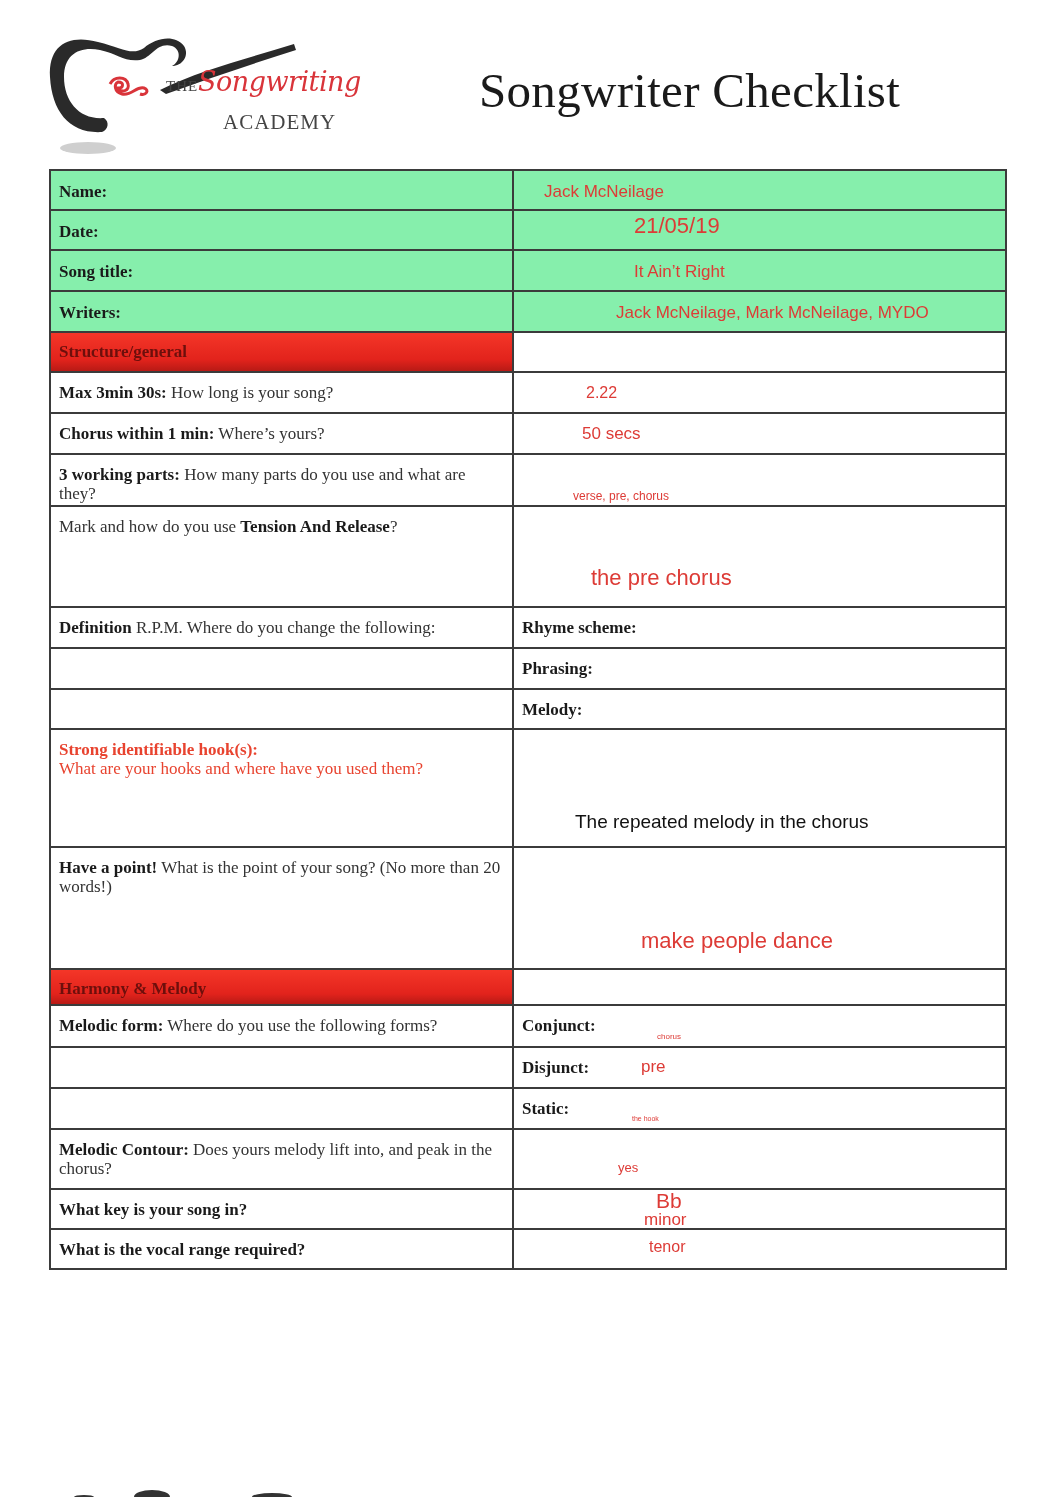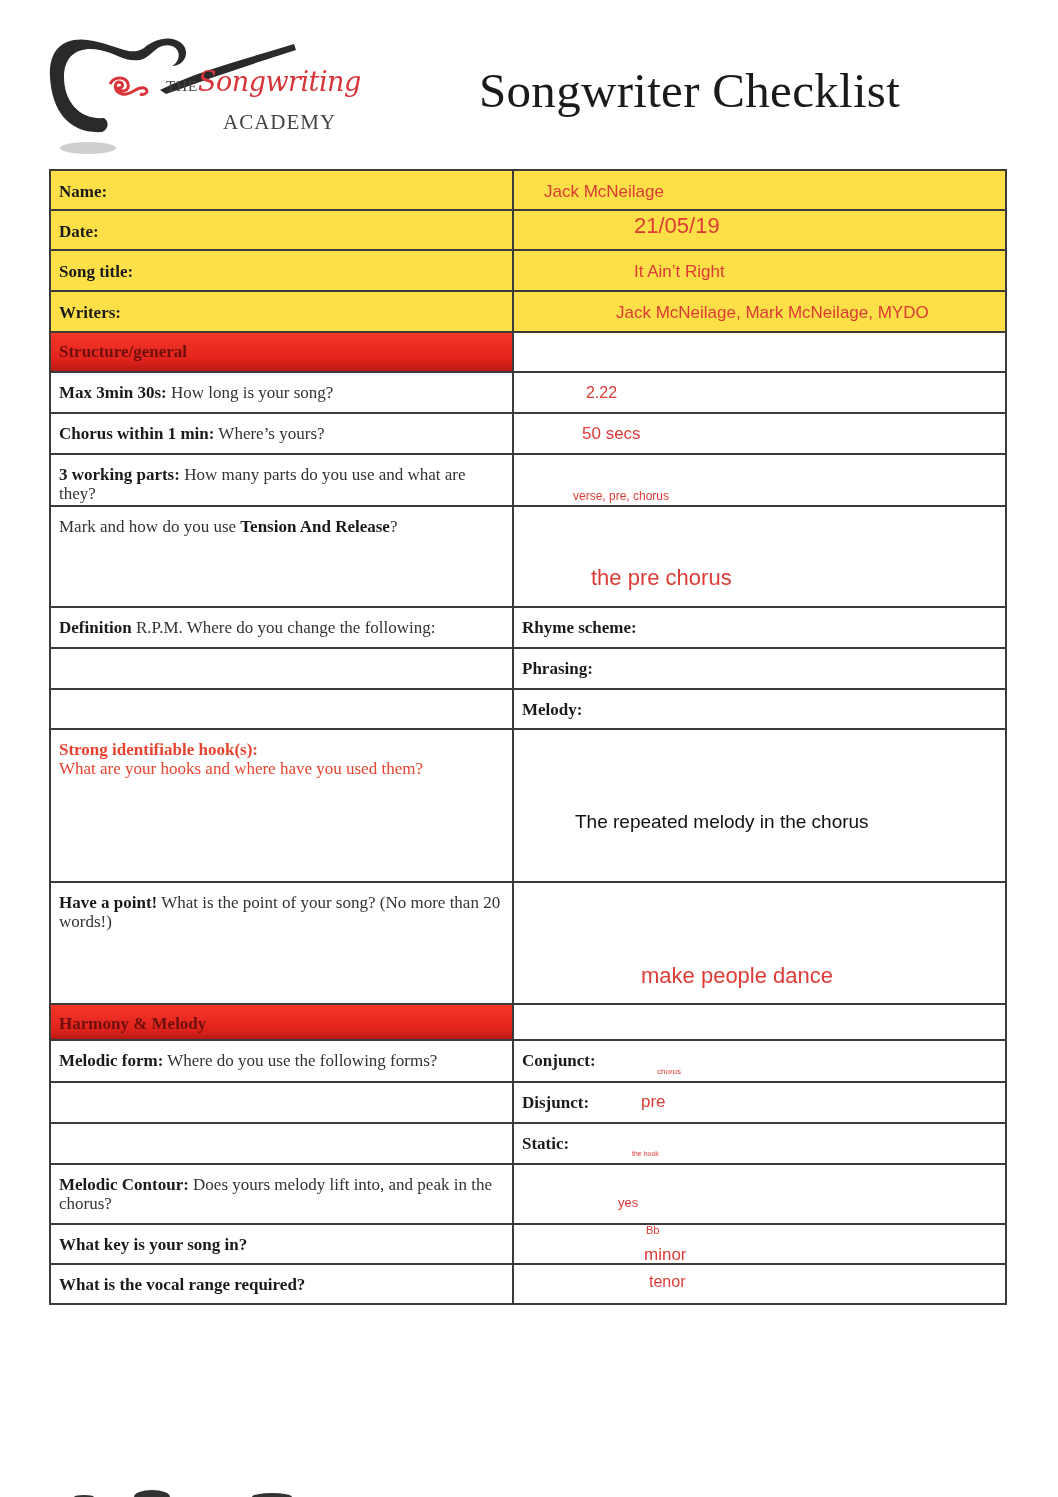--- a/index.html
+++ b/index.html
@@ -14,21 +14,21 @@
 
   .doc-title { position: absolute; left: 475px; top: 58px; font-family: "Liberation Serif", serif; font-size: 49px; color: #1a1a1a; letter-spacing: 0.3px; margin: 4px; font-weight: normal; }
 
   
   .checklist { position: absolute; left: 49px; top: 169px; width: 956px; border-collapse: collapse; table-layout: fixed; }
   .checklist td { border: 2px solid #3b3b3b; padding: 0; vertical-align: top; position: relative; }
   .checklist col.c1 { width: 463px; }
   .checklist col.c2 { width: 493px; }
   .q { font-family: "Liberation Serif", serif; font-size: 17px; line-height: 19px; padding: 10px 8px 0 8px; color: #333; }
   .q b { color: #1a1a1a; }
-  .grey td { background: #fde047; }
+  .grey td { background: #86efac; }
   .grey .q { font-weight: bold; color: #1a1a1a; padding-top: 11px; }
   .section td.sec { background: linear-gradient(#f43628, #e2231c 70%, #b81a15); }
   .section .q { font-weight: bold; color: #6d0f0c; padding-top: 9px; }
   .hook .q { color: #e8432f; }
   .hook .q b { color: #e8432f; }
   .sublabel { font-family: "Liberation Serif", serif; font-weight: bold; font-size: 17px; color: #1a1a1a; padding: 10px 8px 0 8px; }
 
   .ans { position: absolute; font-family: "Liberation Sans", sans-serif; color: #dd3b36; white-space: nowrap; }
   .ans.black { color: #111; }
 </style>
@@ -140,21 +140,21 @@
     <td>
           <div class="sublabel">Phrasing:</div>
         </td>
   </tr>
   <tr style="height:40px">
     <td></td>
     <td>
           <div class="sublabel">Melody:</div>
         </td>
   </tr>
-  <tr class="hook" style="height:153px">
+  <tr class="hook" style="height:118px">
     <td>
           <div class="q"><b>Strong identifiable hook(s):</b><br><span>What are your hooks and where have you used them?</span></div>
         </td>
     <td>
           <span class="ans black" style="left:61px;top:81px;font-size:19px">The repeated melody in the chorus</span>
         </td>
   </tr>
   <tr style="height:122px">
     <td>
           <div class="q"><b>Have a point!</b><span> What is the point of your song? (No more than 20 words!)</span></div>
@@ -199,21 +199,21 @@
         </td>
     <td>
           <span class="ans" style="left:104px;top:30px;font-size:13px">yes</span>
         </td>
   </tr>
   <tr style="height:40px">
     <td>
           <div class="q"><b>What key is your song in?</b></div>
         </td>
     <td>
-      <span class="ans" style="left:132px;top:-1px;font-size:11px">Bb</span>
+      <span class="ans" style="left:142px;top:-1px;font-size:21px">Bb</span>
       <span class="ans" style="left:130px;top:20px;font-size:17px">minor</span>
     </td>
   </tr>
   <tr style="height:40px">
     <td>
           <div class="q"><b>What is the vocal range required?</b></div>
         </td>
     <td>
           <span class="ans" style="left:135px;top:8px;font-size:16px">tenor</span>
         </td>

